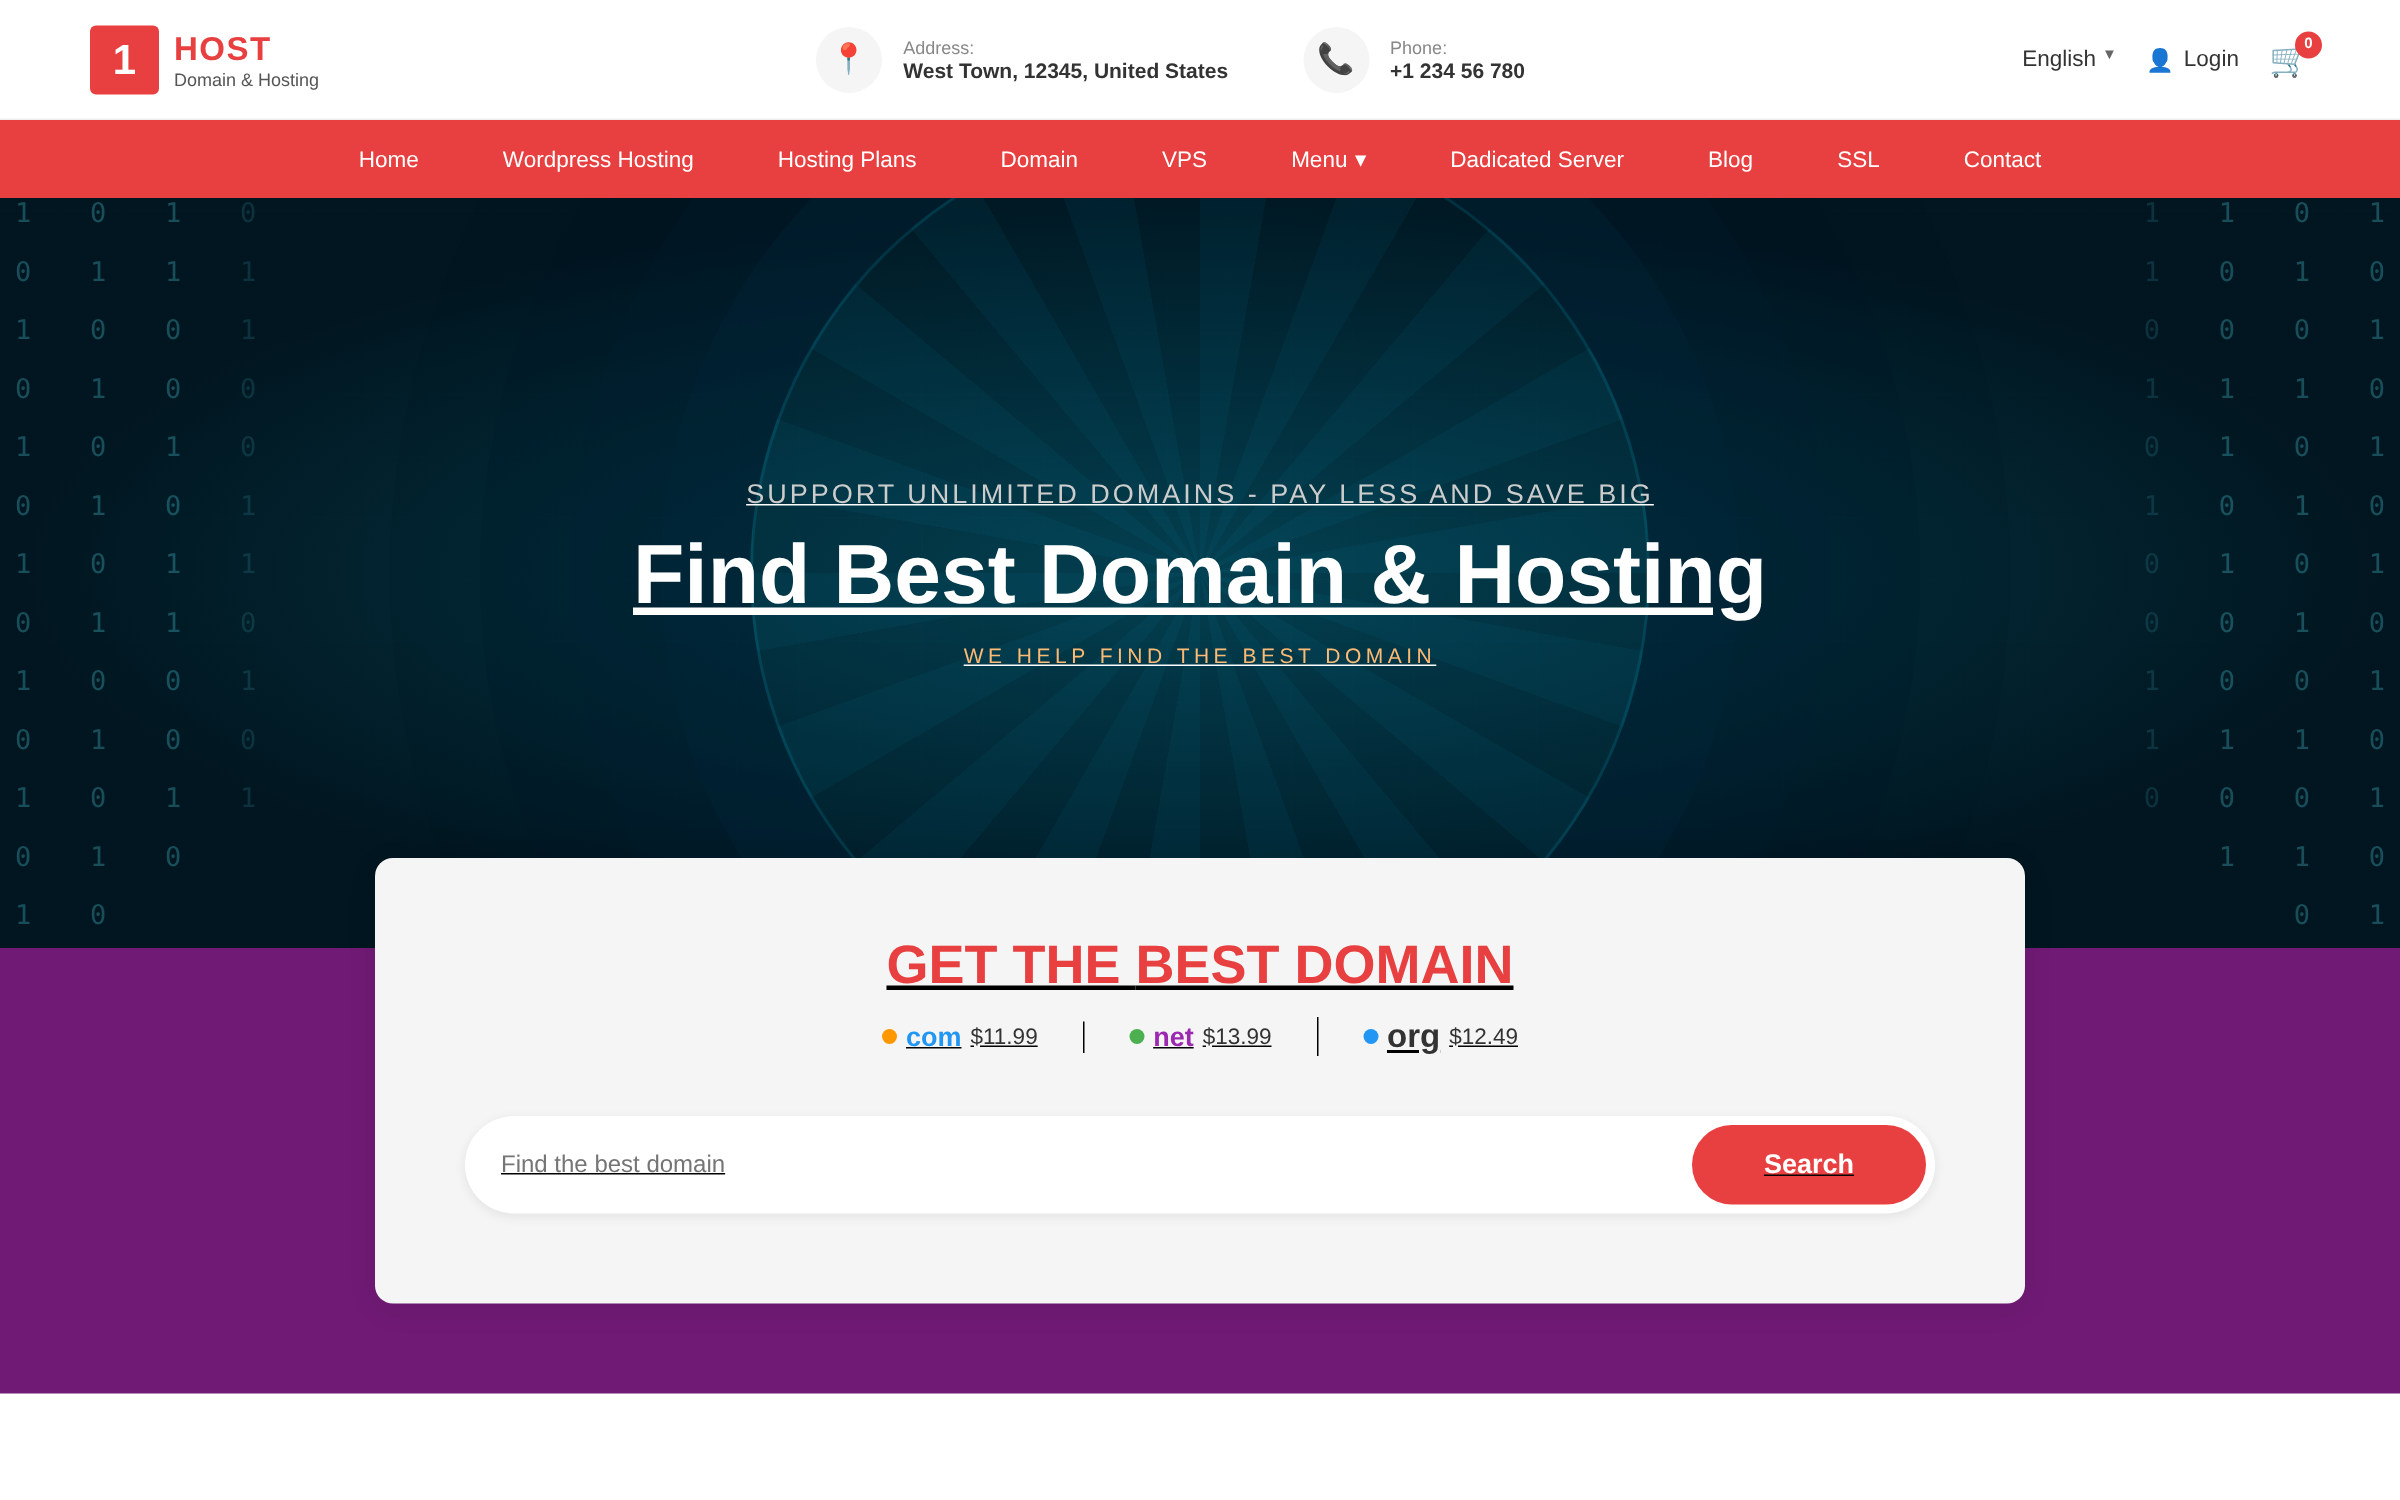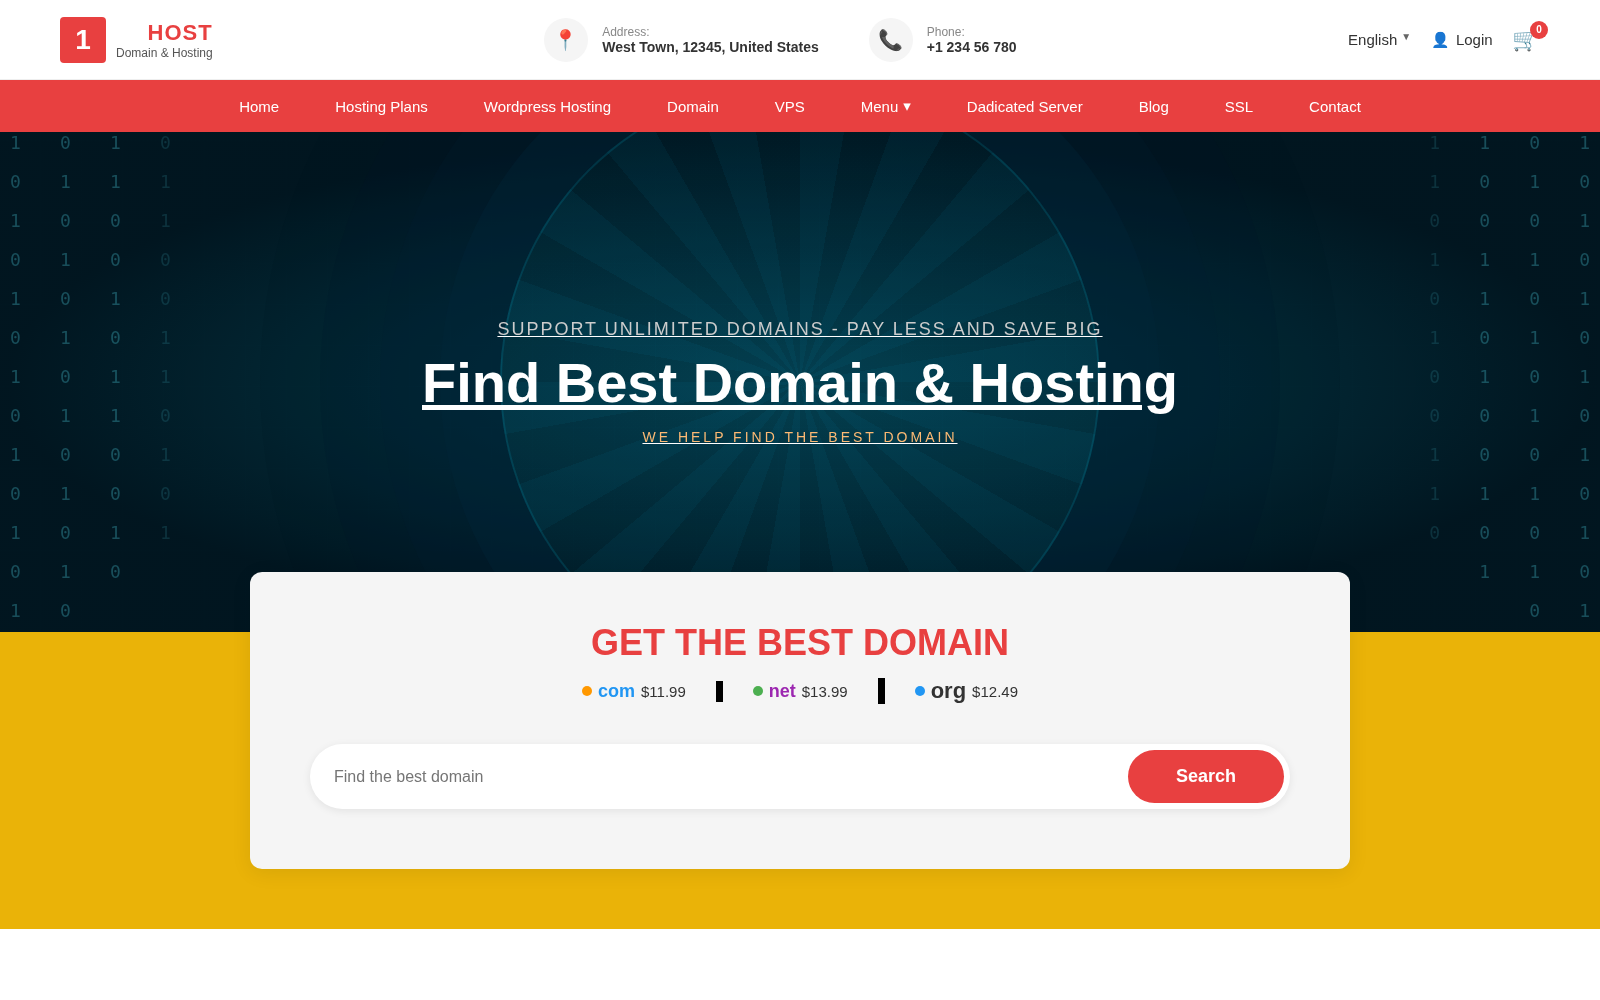--- a/index.html
+++ b/index.html
@@ -28,21 +28,20 @@
       width: 46px;
       height: 46px;
       display: flex;
       align-items: center;
       justify-content: center;
       border-radius: 4px;
     }
     .logo-text {
       display: flex;
       flex-direction: column;
-      align-items: flex-end;
     }
     .logo-host {
       color: #e84040;
       font-size: 22px;
       font-weight: bold;
       letter-spacing: 1px;
     }
     .logo-sub {
       color: #555;
       font-size: 12px;
@@ -269,21 +268,21 @@
       margin-bottom: 40px;
     }
     .pricing-item {
       display: flex;
       align-items: center;
       gap: 6px;
       padding: 0 30px;
       font-size: 16px;
     }
     .pricing-item + .pricing-item {
-      border-left: 7px solid #000000;
+      border-left: 1px solid #000000;
     }
     .dot {
       width: 10px;
       height: 10px;
       border-radius: 50%;
       display: inline-block;
     }
     .dot-orange { background: #ff9800; }
     .dot-green { background: #4caf50; }
     .dot-blue { background: #2196f3; }
@@ -374,24 +373,24 @@
       <span class="cart-badge">0</span>
     </div>
   </div>
 </header>
 
 <nav class="nav">
   <a class="nav-item">
     <span>Home</span>
   </a>
   <a class="nav-item">
+    <span>Wordpress Hosting</span>
+  </a>
+  <a class="nav-item">
     <span>Hosting Plans</span>
-  </a>
-  <a class="nav-item">
-    <span>Wordpress Hosting</span>
   </a>
   <a class="nav-item">
     <span>Domain</span>
   </a>
   <a class="nav-item">
     <span>VPS</span>
   </a>
   <a class="nav-item">
     <span>Menu</span>
     <span>▾</span>
@@ -532,21 +531,21 @@
 
   <div class="circle-grid"></div>
 
   <div class="hero-content">
     <p class="hero-subtitle">SUPPORT UNLIMITED DOMAINS - PAY LESS AND SAVE BIG</p>
     <h1 class="hero-title">Find Best Domain &amp; Hosting</h1>
     <p class="hero-tagline">WE HELP FIND THE BEST DOMAIN</p>
   </div>
 </section>
 
-<div style="background:#eab308; padding-bottom:60px;">
+<div style="background:#701a75; padding-bottom:60px;text-decoration:underline;">
   <div class="domain-card">
     <h2 class="domain-card-title">
       <span>GET THE </span><span style="color: rgb(232, 64, 64);">BEST DOMAIN</span>
     </h2>
 
     <div class="domain-pricing">
       <div class="pricing-item">
         <span class="dot dot-orange"></span>
         <span class="tld-com">com</span>
         <span class="price">$11.99</span>

